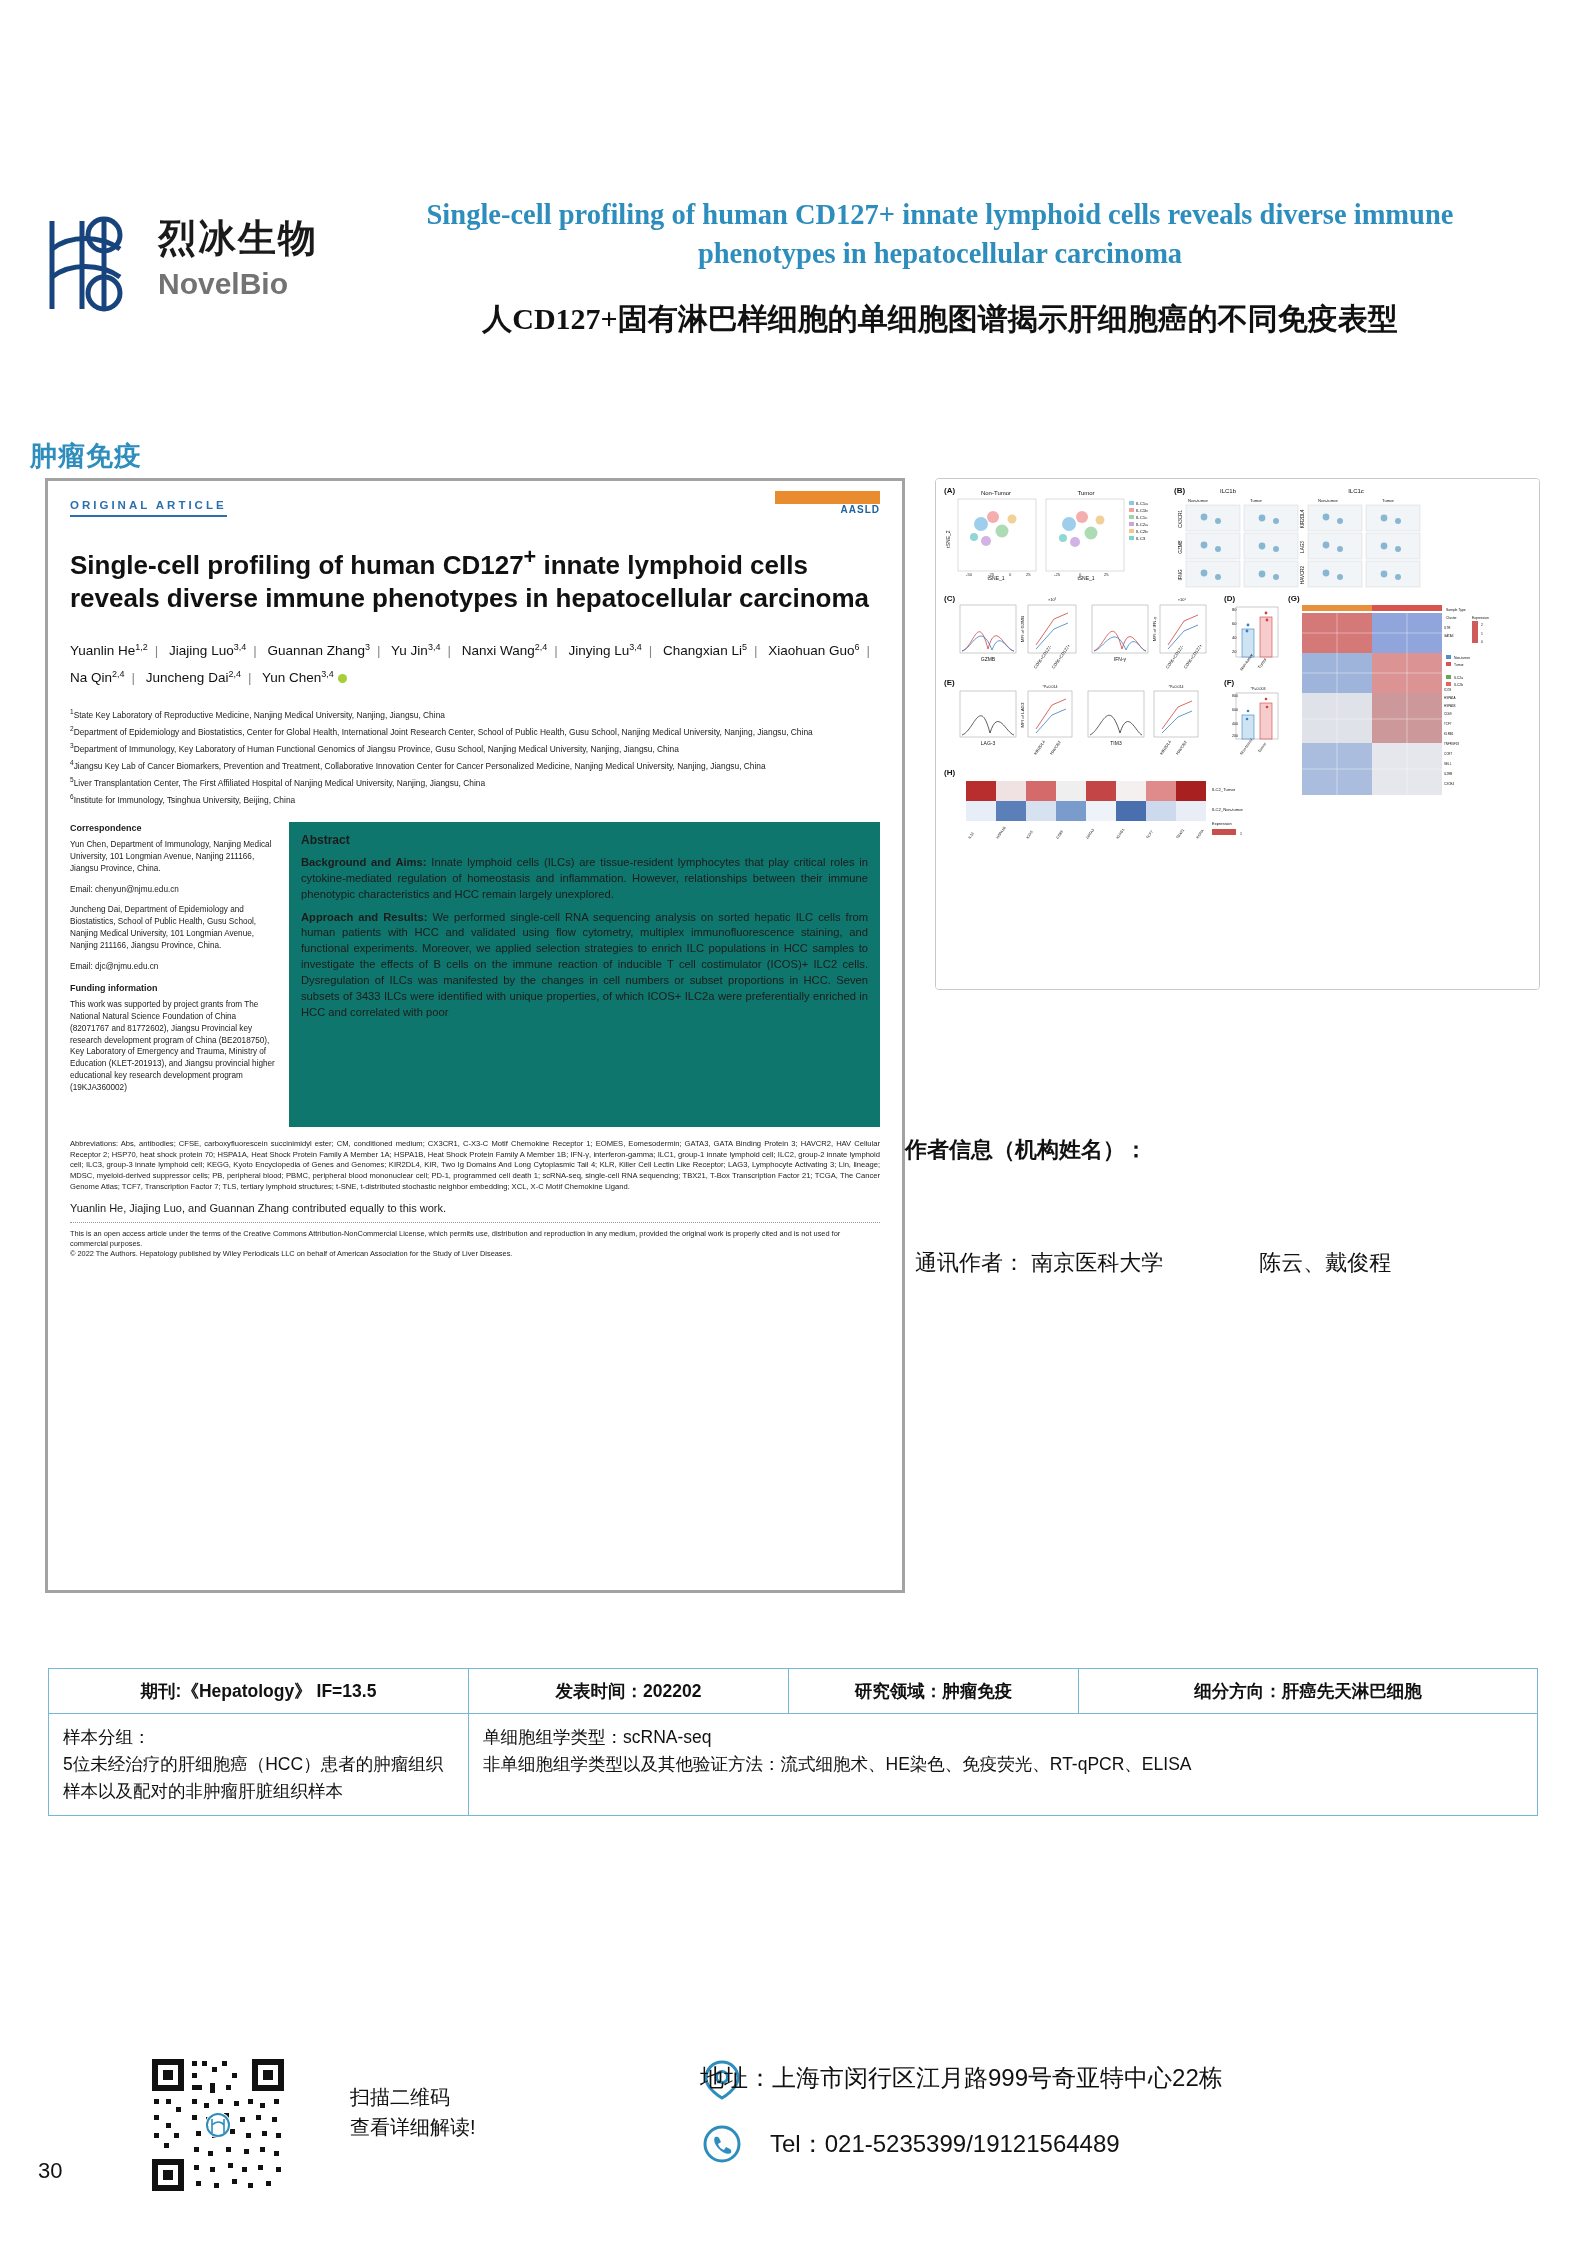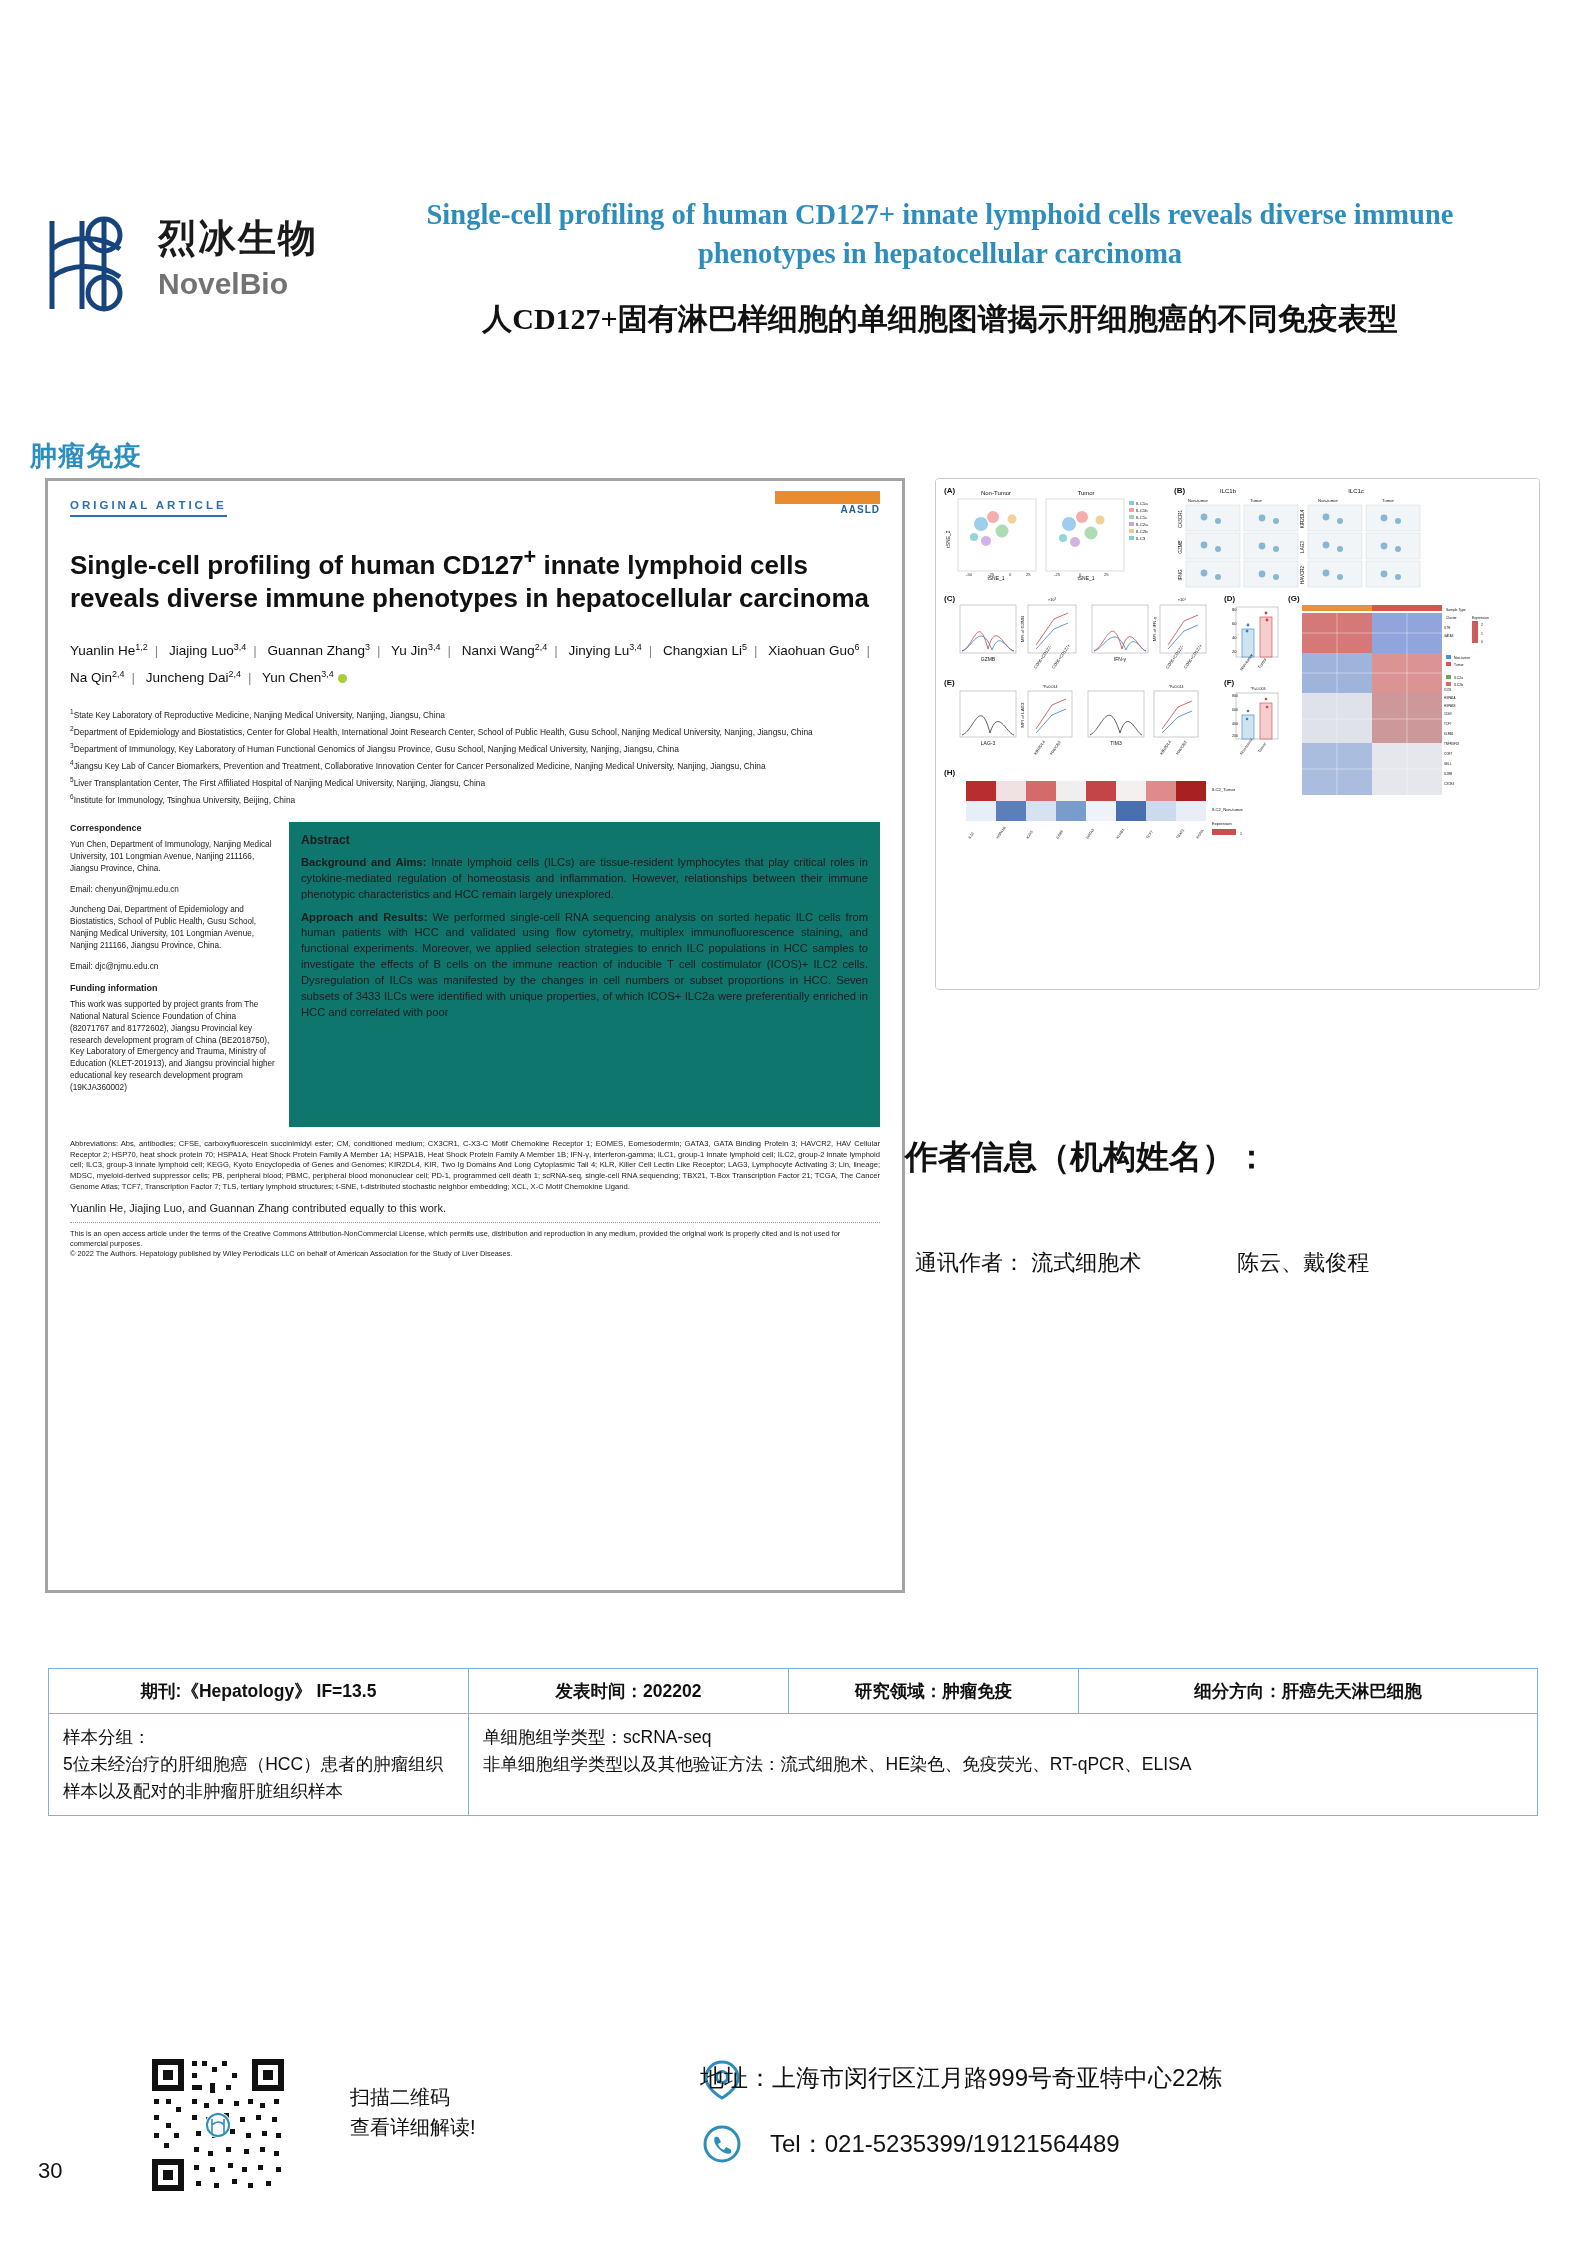--- a/index.html
+++ b/index.html
@@ -75,21 +75,21 @@
 
   
   .figure {
     position:absolute; left:935px; top:478px; width:605px; height:512px;
     background:#fbfbfb; border:1px solid #c8c8c8; border-radius:4px; overflow:hidden;
   }
   .figure svg { display:block; }
 
   
   .author-info-title {
-    position:absolute; left:905px; top:1135px; font-size:33px; color:#111; font-weight:bold;
+    position:absolute; left:905px; top:1135px; font-size:22px; color:#111; font-weight:bold;
     font-family:"Liberation Serif", serif;
   }
   .author-info-line {
     position:absolute; left:915px; top:1248px; font-size:22px; color:#111;
   }
   .author-info-line .names { margin-left:90px; }
 
   
   .tbl { position:absolute; left:48px; top:1668px; width:1490px; border-collapse:collapse; }
   .tbl td {
@@ -474,21 +474,21 @@
         <text x="242" y="360" transform="rotate(-55 242 360)">TBX21</text>
         <text x="262" y="360" transform="rotate(-55 262 360)">RORA</text>
       </g>
     </g>
   </svg>
 </div>
 
 <div class="author-info-title">作者信息（机构姓名）：</div>
 <div class="author-info-line">
   <span>通讯作者：</span>
-  <span>流式细胞术</span>
+  <span>南京医科大学</span>
   <span class="names">陈云、戴俊程</span>
 </div>
 
 <table class="tbl">
   <tbody>
       <tr>
     <td class="ctr" style="width:420px">期刊:《Hepatology》 IF=13.5</td>
     <td class="ctr" style="width:320px">发表时间：202202</td>
     <td class="ctr" style="width:290px">研究领域：肿瘤免疫</td>
     <td class="ctr">细分方向：肝癌先天淋巴细胞</td>

